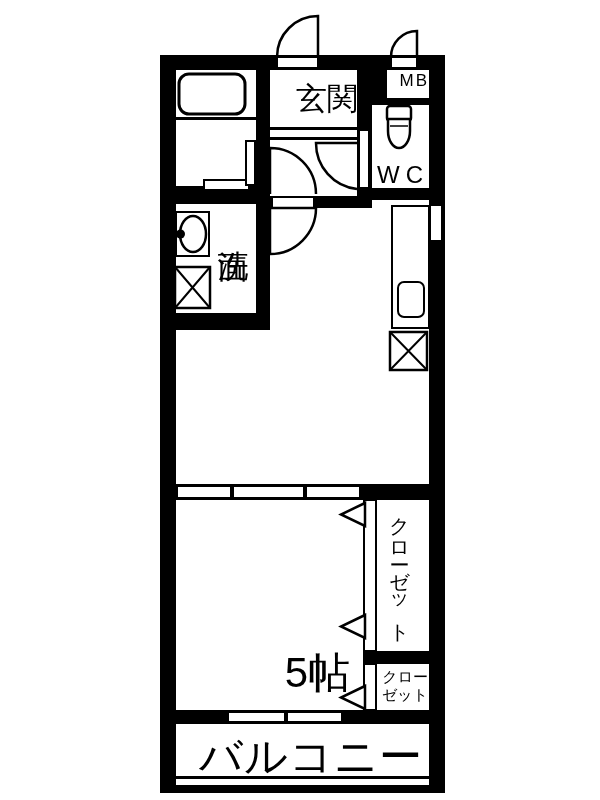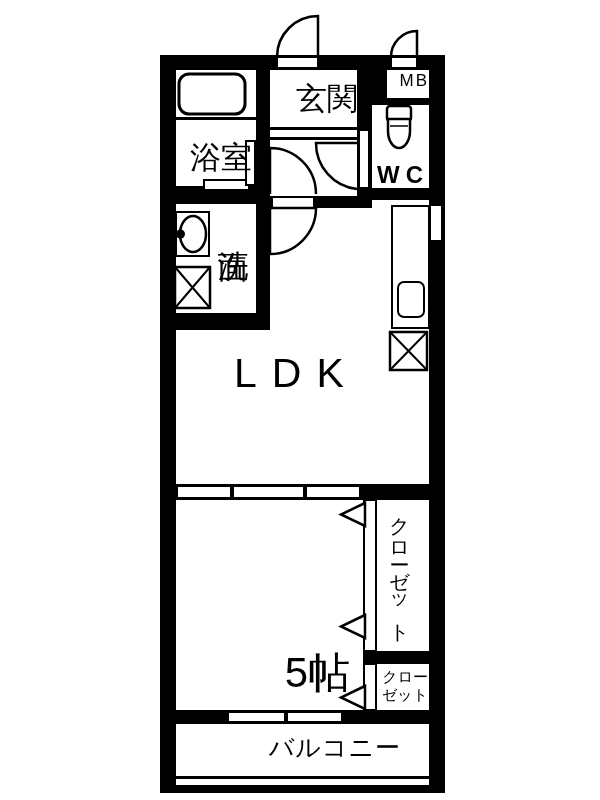--- a/index.html
+++ b/index.html
@@ -96,31 +96,29 @@
         <polygon points="365,615 341,626.5 365,638"></polygon>
         <polygon points="365,686 341,697.5 365,709"></polygon>
       </g>
     </g>
   </svg>
 
   <div class="lbl center" style="left:270px;top:83px;width:88px;font-size:31px;">玄関</div>
 
   <div class="lbl center" style="left:383px;top:72px;width:46px;font-size:17px;letter-spacing:2px;">MB</div>
 
-  <div class="lbl center" style="left:371px;top:162px;width:58px;font-size:24px;letter-spacing:6px;font-weight:bold;">WC</div>
+  <div class="lbl center" style="left:371px;top:162px;width:58px;font-size:24px;letter-spacing:6px;">WC</div>
 
-  <div class="lbl center" style="left:176px;top:142px;width:76px;font-size:31px;">浴室</div>
 
   <div class="lbl vert" style="left:216px;top:226px;font-size:31px;letter-spacing:3px;">洗面</div>
 
-  <div class="lbl" style="left:234px;top:352px;font-size:41px;letter-spacing:15px;">LDK</div>
 
   <div class="lbl center" style="left:178px;top:560px;width:172px;font-size:42px;line-height:45px;">
     <div>5帖</div>
   </div>
 
   <div class="lbl vert" style="left:389px;top:503px;font-size:20px;letter-spacing:3px;">クローゼット</div>
 
   <div class="lbl center wrap" style="left:376px;top:668px;width:52px;font-size:15px;line-height:18px;">クローゼット</div>
 
-  <div class="lbl center" style="left:199px;top:734px;width:202px;font-size:25px;letter-spacing:1px;">バルコニー</div>
+  <div class="lbl center" style="left:199px;top:734px;width:202px;font-size:43px;letter-spacing:1px;">バルコニー</div>
 
 </div>
 
 </body></html>

